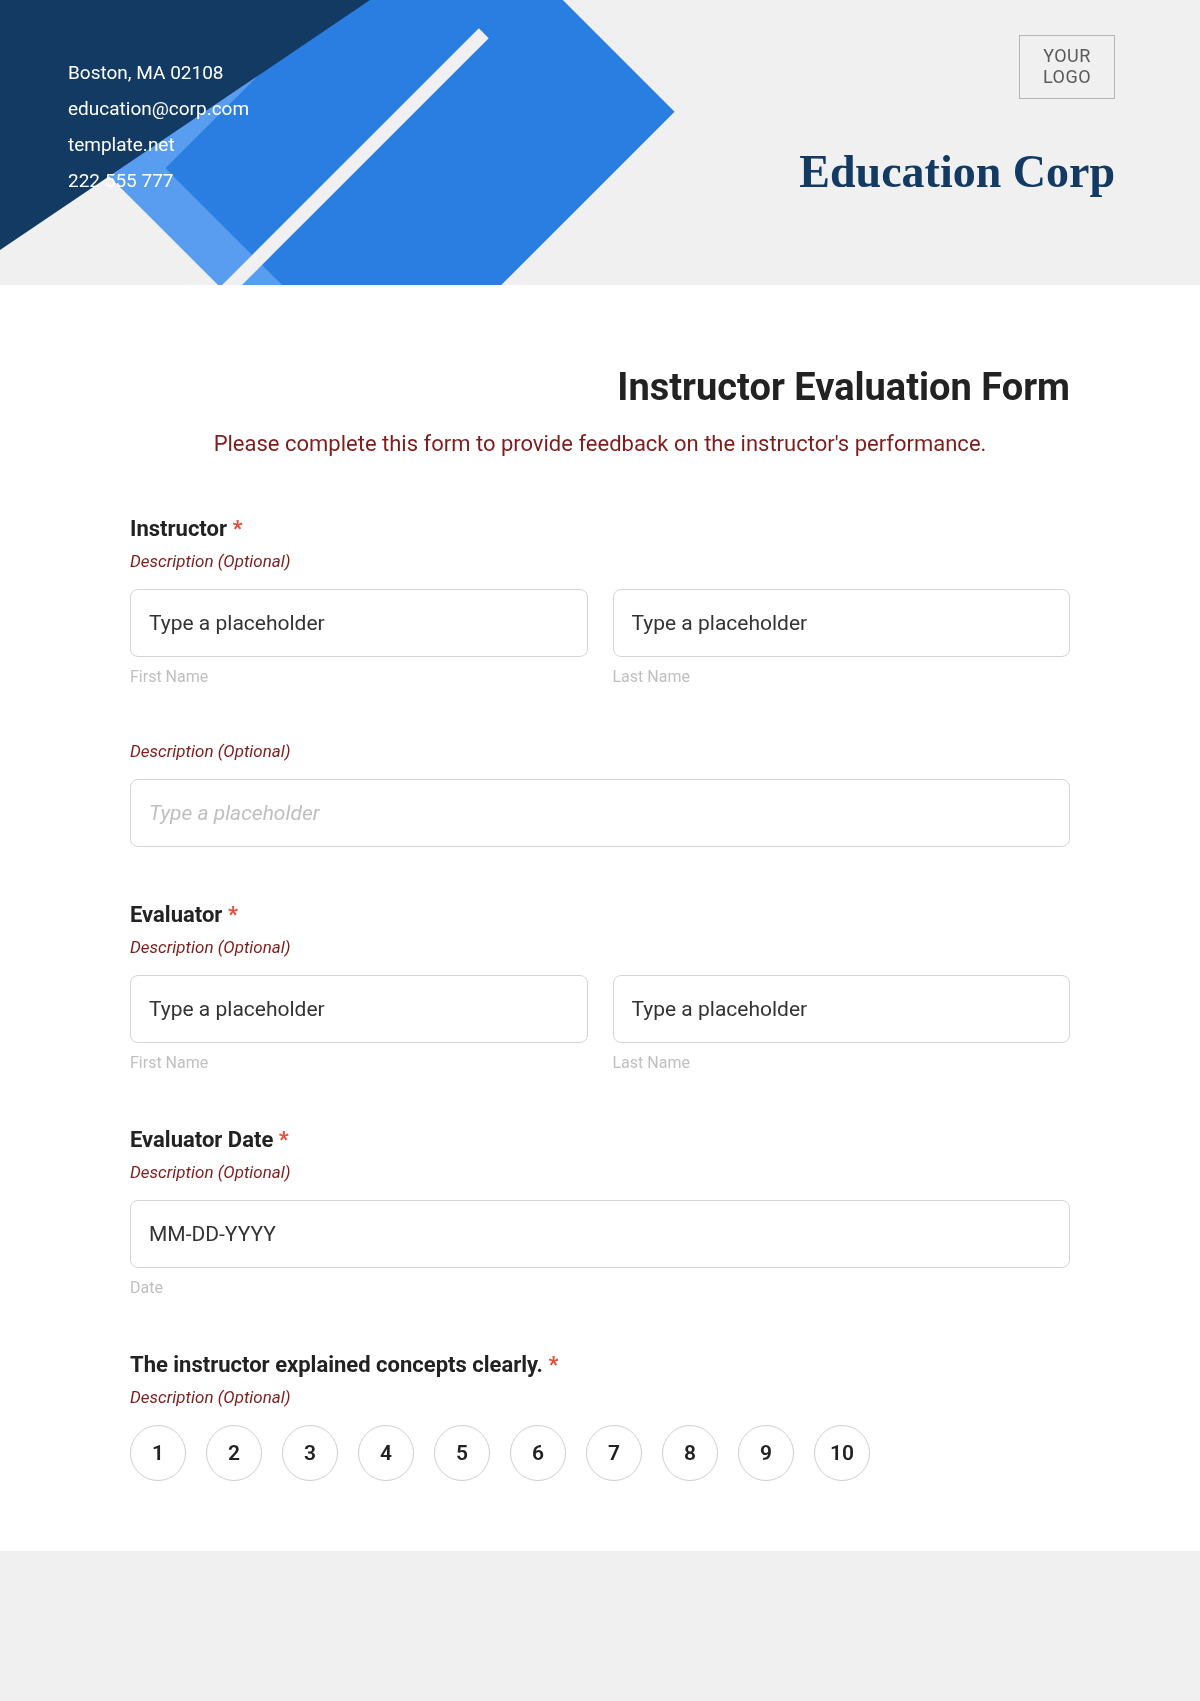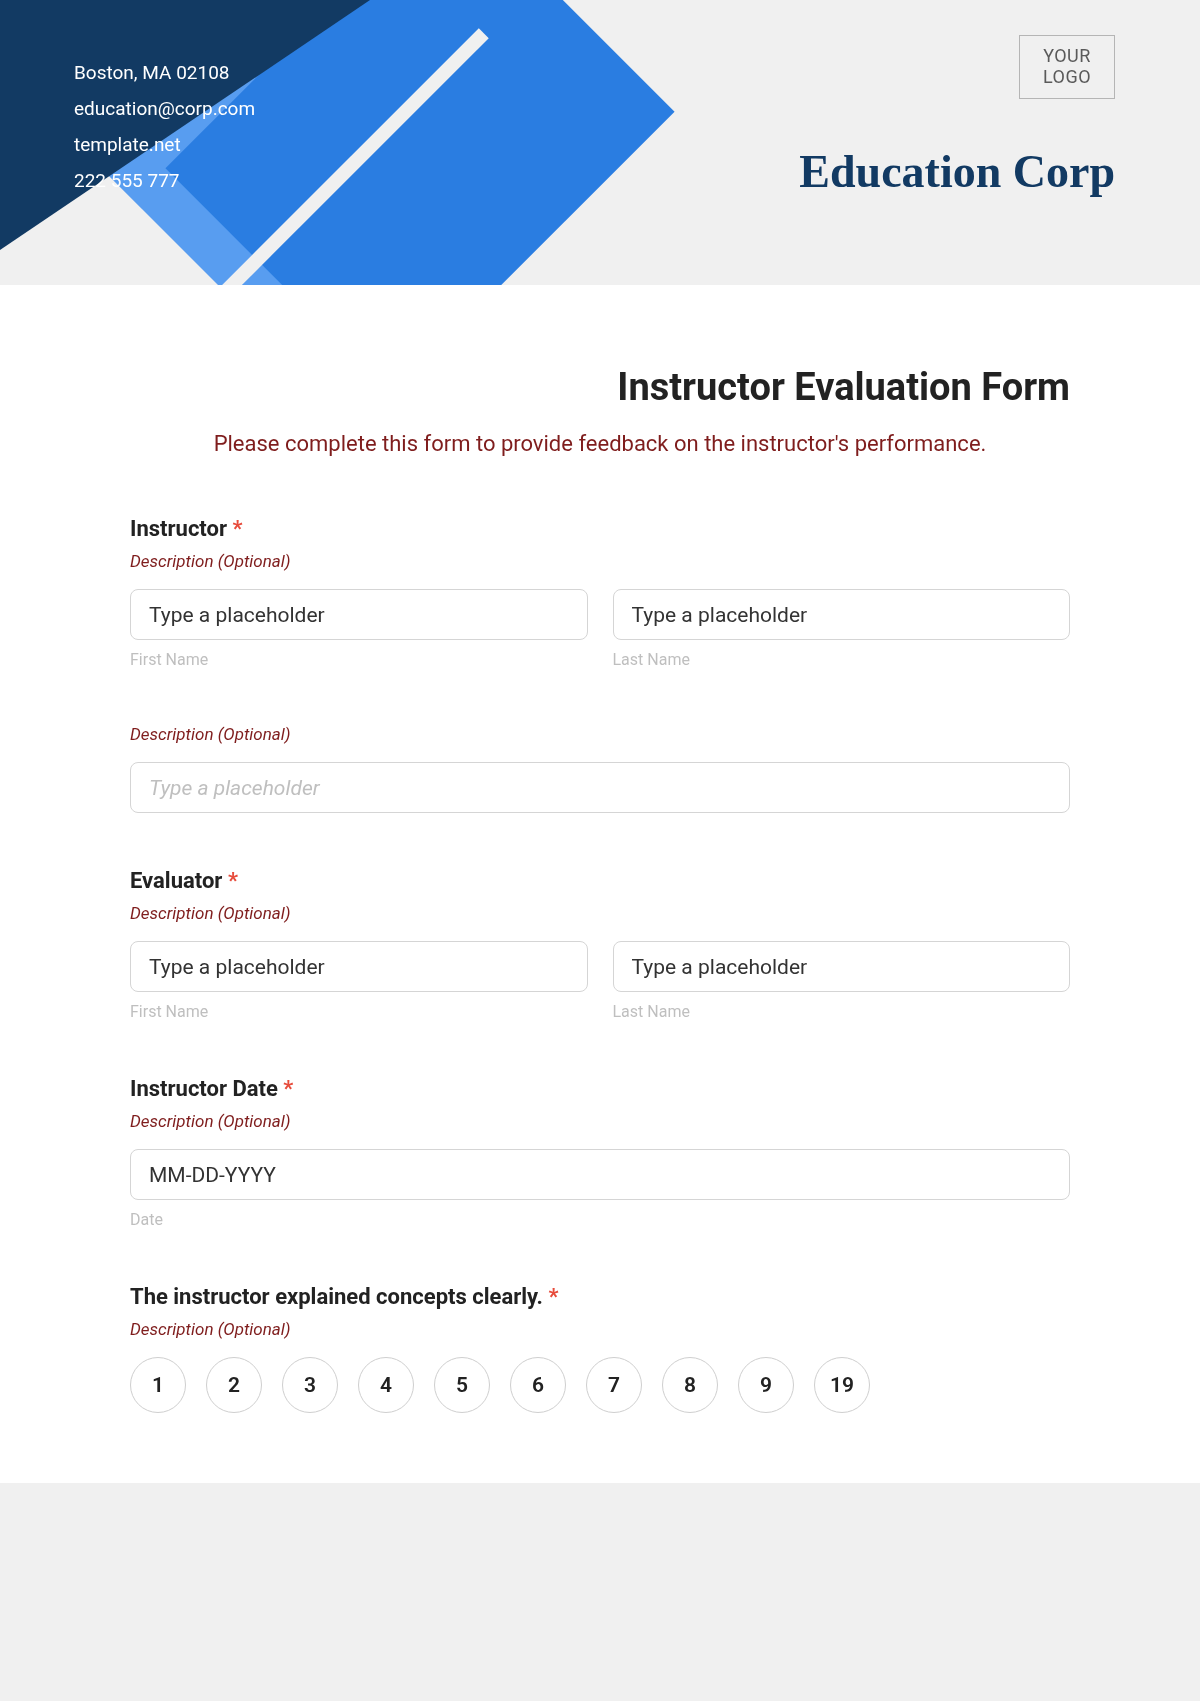--- a/index.html
+++ b/index.html
@@ -3,33 +3,33 @@
 <meta charset="utf-8">
 <style>
   * { box-sizing: border-box; margin: 0; padding: 0; }
   body { font-family: -apple-system, BlinkMacSystemFont, "Segoe UI", Roboto, Arial, sans-serif; background: #f0f0f0; width: 1200px; }
   .page { background: #fff; width: 1200px; }
   .header-wrap { background: #f0f0f0; width: 100%; height: 285px; position: relative; overflow: hidden; }
   .diag1 { position:absolute; left:260px; top:-60px; width:320px; height:400px; background:#2a7de1; transform:rotate(45deg); }
   .diag2 { position:absolute; left:210px; top:-80px; width:300px; height:420px; background:#3d8ef0; transform:rotate(45deg); opacity:.85; }
   .diag-gap { position:absolute; left:300px; top:-40px; width:14px; height:500px; background:#f0f0f0; transform:rotate(45deg); }
   .dark-cover { position:absolute; top:0; left:0; width:0; height:0; border-top:250px solid #123a63; border-right:370px solid transparent; }
-  .header-wrap .contact { position: absolute; top: 55px; left: 74px; color: #fff; font-size: 19px; line-height: 1.9; z-index: 50; }
+  .header-wrap .contact { position: absolute; top: 55px; left: 68px; color: #fff; font-size: 19px; line-height: 1.9; z-index: 50; }
   .logo-box { position: absolute; top: 35px; right: 85px; width: 96px; height: 64px; border: 1px solid #b5b5b5; display: flex; align-items: center; justify-content: center; text-align: center; font-size: 18px; color: #5a5a5a; letter-spacing: .5px; line-height: 1.15; }
   .brand { position: absolute; top: 145px; right: 85px; font-family: Liberation Serif, serif; font-size: 46px; font-weight: 700; color: #123a63; }
   .form-area { padding: 80px 130px 60px 130px; }
   .form-title { text-align: right; font-size: 38px; font-weight: 700; color: #222; margin-bottom: 22px; }
   .form-sub { text-align: center; font-size: 22px; color: #7f1d1d; margin-bottom: 60px; }
   .field { margin-bottom: 55px; }
   .field-label { font-size: 22px; font-weight: 700; color: #222; }
   .req { color: #e74c3c; }
   .field-desc { font-size: 17px; color: #7f1d1d; font-style: italic; margin-top: 10px; margin-bottom: 18px; }
   .row2 { display: flex; gap: 25px; }
   .col { flex: 1; }
-  .input { width: 100%; height: 51px; border: 1px solid #d5d5d5; border-radius: 8px; padding: 0 18px; font-size: 21px; color: #333; background: #fff; overflow:hidden; display:flex; align-items:center; }
+  .input { width: 100%; height: 68px; border: 1px solid #d5d5d5; border-radius: 8px; padding: 0 18px; font-size: 21px; color: #333; background: #fff; overflow:hidden; display:flex; align-items:center; }
   .input.placeholder-italic { color: #bfbfbf; font-style: italic; }
   .sublabel { font-size: 16px; color: #bfbfbf; margin-top: 10px; }
   .rating-row { display: flex; gap: 20px; margin-top: 4px; }
   .rate { width: 56px; height: 56px; border: 1px solid #cfcfcf; border-radius: 50%; display: flex; align-items: center; justify-content: center; font-size: 21px; font-weight: 600; color: #222; background:#fff; }
   .rate-labels { display: flex; justify-content: space-between; font-size: 17px; color: #555; margin-top: 12px; width: 740px; }
   .rate-labels .mid { position: relative; left: -10px; }
 </style>
 </head>
 <body>
 
@@ -104,21 +104,21 @@
           <div class="input">
               <span>Type a placeholder</span>
             </div>
           <div class="sublabel">Last Name</div>
         </div>
       </div>
     </div>
 
     <div class="field">
       <div class="field-label">
-        <span>Instructor Date</span>
+        <span>Evaluator Date</span>
         <span class="req">*</span>
       </div>
       <div class="field-desc">Description (Optional)</div>
       <div class="input">
           <span>MM-DD-YYYY</span>
         </div>
       <div class="sublabel">Date</div>
     </div>
 
     <div class="field" style="margin-bottom:10px;">
@@ -130,18 +130,18 @@
       <div class="rating-row">
         <div class="rate">1</div>
         <div class="rate">2</div>
         <div class="rate">3</div>
         <div class="rate">4</div>
         <div class="rate">5</div>
         <div class="rate">6</div>
         <div class="rate">7</div>
         <div class="rate">8</div>
         <div class="rate">9</div>
-        <div class="rate">19</div>
+        <div class="rate">10</div>
       </div>
     </div>
 
   </div>
 </div>
 
 </body></html>

